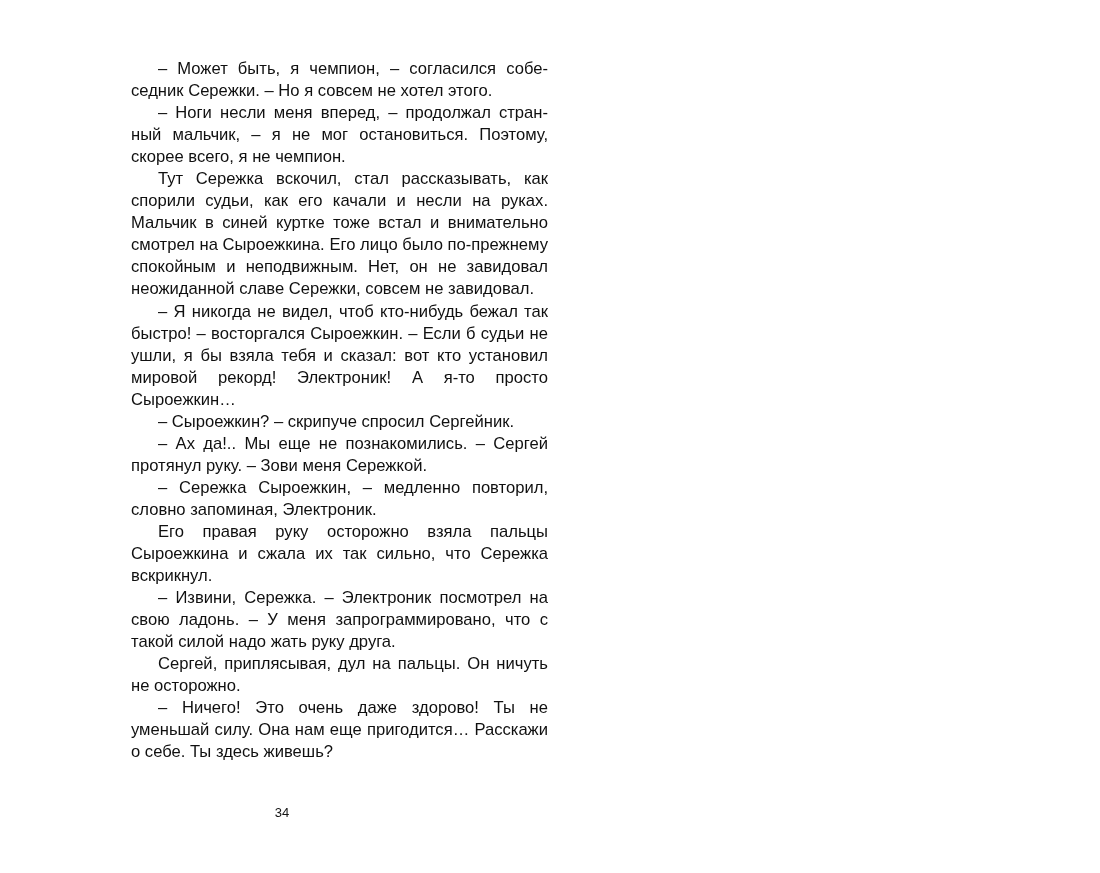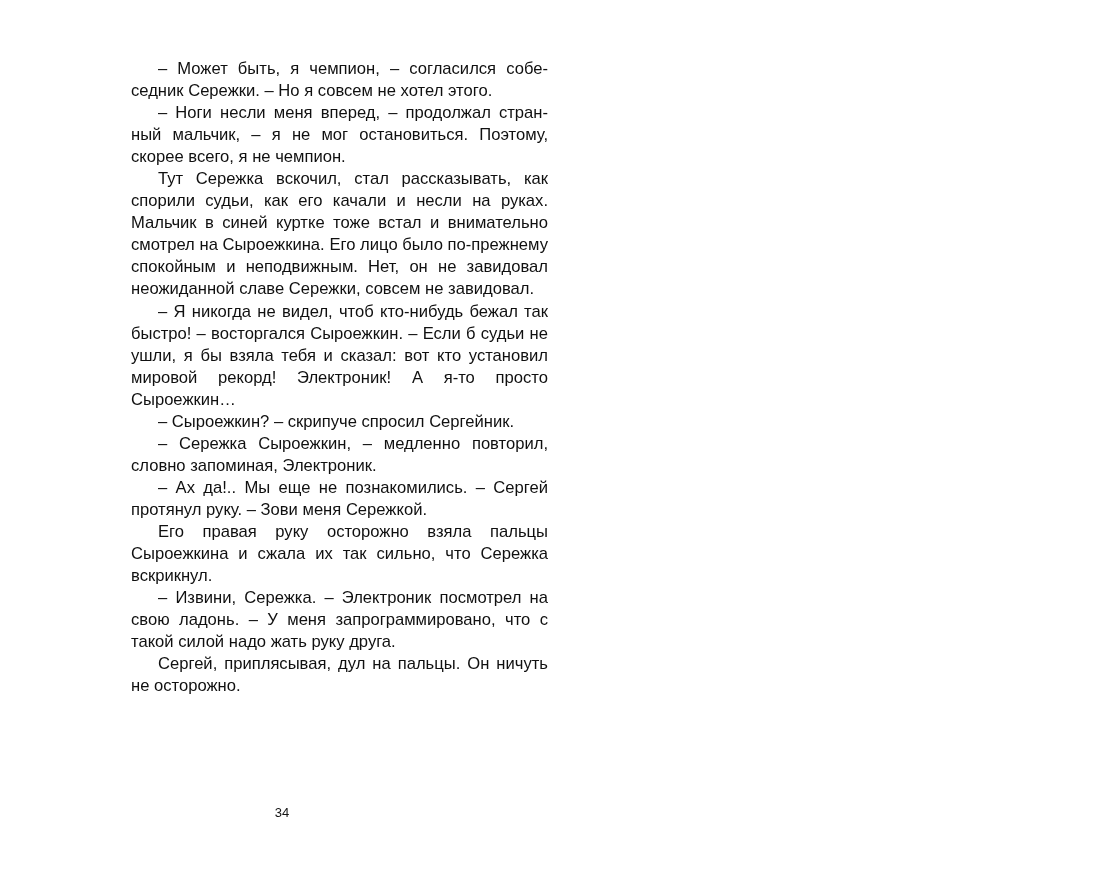--- a/index.html
+++ b/index.html
@@ -69,25 +69,26 @@
 <div class="spread">
 
   <div class="page page-left">
 
     <div class="textcol" id="left-text">
       <p>– Может быть, я чемпион, – согласился собе­седник Сережки. – Но я совсем не хотел этого.</p>
       <p>– Ноги несли меня вперед, – продолжал стран­ный мальчик, – я не мог остановиться. Поэтому, скорее всего, я не чемпион.</p>
       <p>Тут Сережка вскочил, стал рассказывать, как спорили судьи, как его качали и несли на руках. Мальчик в синей куртке тоже встал и внимательно смотрел на Сыроежкина. Его лицо было по-преж­нему спокойным и неподвижным. Нет, он не зави­довал неожиданной славе Сережки, совсем не завидовал.</p>
       <p>– Я никогда не видел, чтоб кто-нибудь бежал так быстро! – восторгался Сыроежкин. – Если б судьи не ушли, я бы взяла тебя и сказал: вот кто установил мировой рекорд! Электроник! А я-то просто Сыроежкин…</p>
       <p>– Сыроежкин? – скрипуче спросил Сергей­ник.</p>
+      <p>– Ах да!.. Мы еще не познакомились. – Сергей протянул руку. – Зови меня Сережкой.</p>
       <p>– Сережка Сыроежкин, – медленно повторил, словно запоминая, Электроник.</p>
-      <p>– Ах да!.. Мы еще не познакомились. – Сергей протянул руку. – Зови меня Сережкой.</p>
       <p>Его правая руку осторожно взяла пальцы Сыроежкина и сжала их так сильно, что Сережка вскрикнул.</p>
       <p>– Извини, Сережка. – Электроник посмотрел на свою ладонь. – У меня запрограммировано, что с такой силой надо жать руку друга.</p>
       <p>Сергей, приплясывая, дул на пальцы. Он ни­чуть не осторожно.</p>
+      <p>– Ничего! Это очень даже здорово! Ты не уменьшай силу. Она нам еще пригодится… Рас­скажи о себе. Ты здесь живешь?</p>
     </div>
 
     <div class="folio" id="folio-left">34</div>
   </div>
 
   <div class="page page-right">
 
     
     
 

